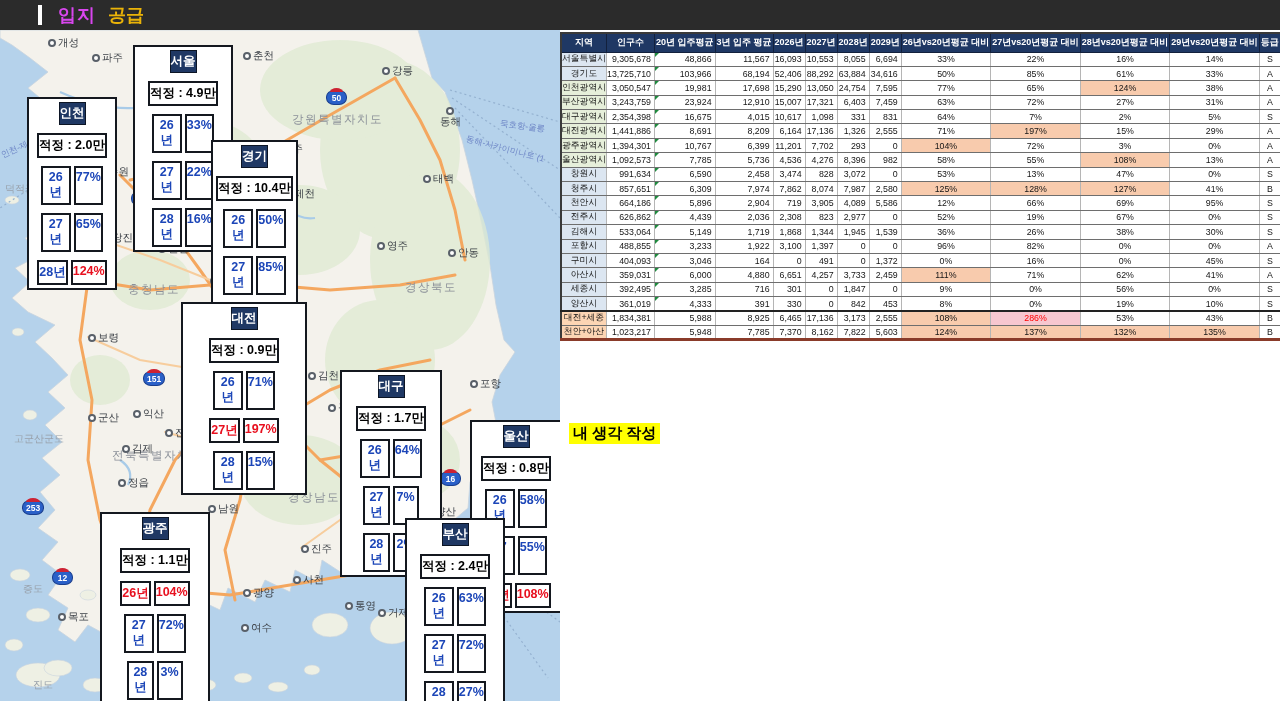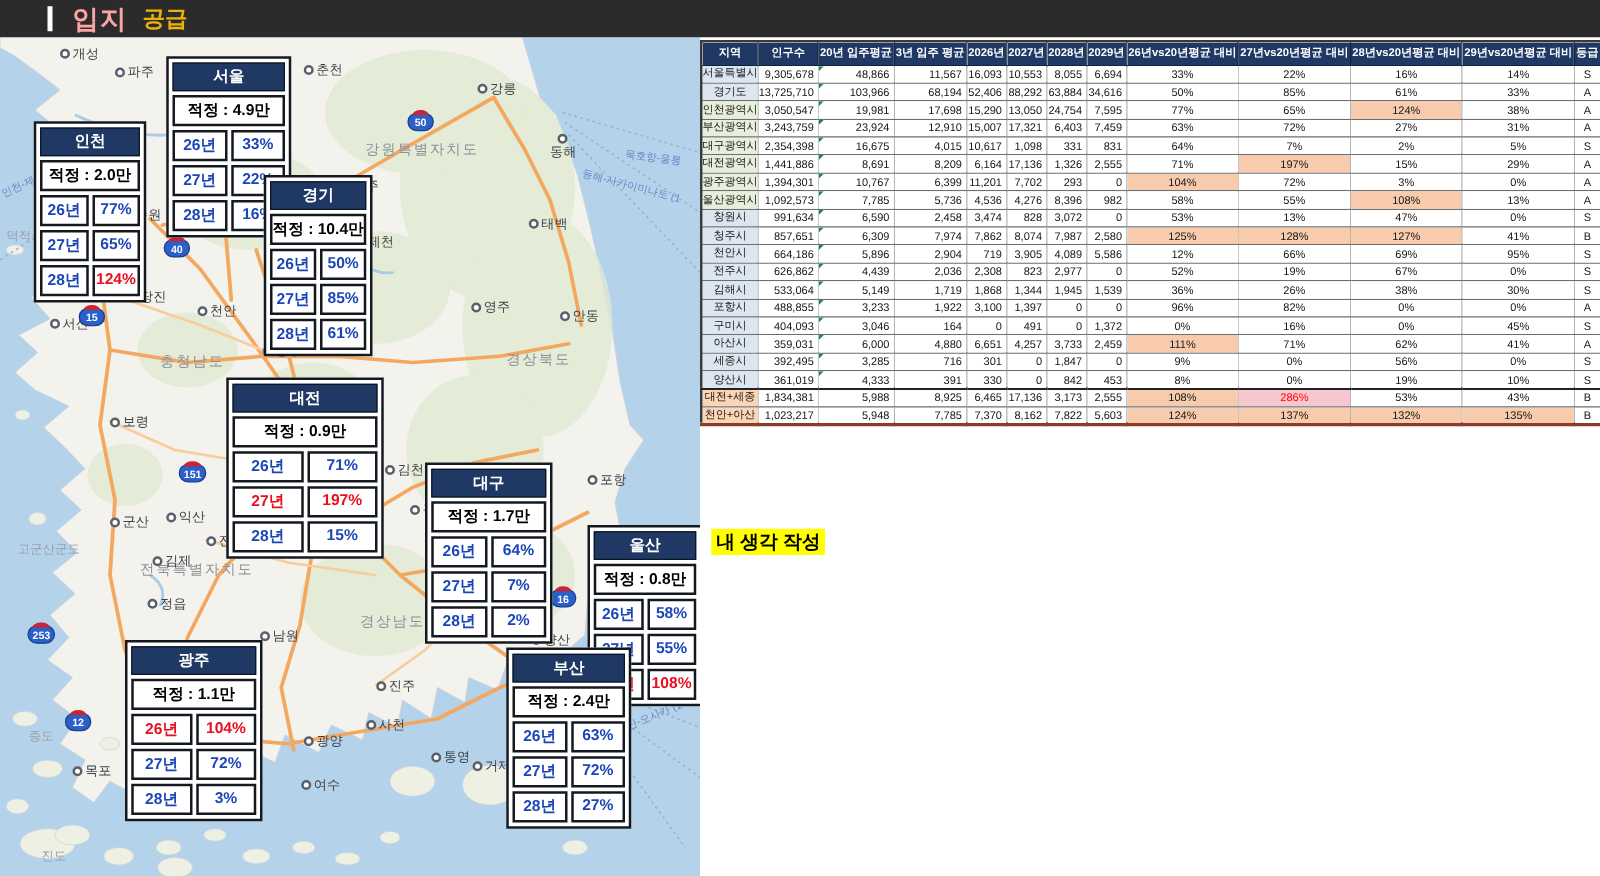--- a/index.html
+++ b/index.html
@@ -3,36 +3,36 @@
 <meta charset="utf-8">
 <style>
   html,body{margin:0;padding:0;background:#fff;}
   *{box-sizing:border-box;}
   body{font-family:"Liberation Sans","DejaVu Sans",sans-serif;}
   .screen{position:relative;width:1280px;height:701px;overflow:hidden;background:#fff;}
 
   
   .titlebar{position:absolute;left:0;top:0;width:1280px;height:30px;background:#2b2b2b;display:flex;align-items:center;padding-left:38px;}
   .tb-bar{width:4px;height:20px;background:#fff;margin-right:16px;}
-  .tb-main{color:#fca5a5;font-size:21px;font-weight:bold;letter-spacing:1px;margin-right:12px;}
+  .tb-main{color:#d946ef;font-size:18px;font-weight:bold;letter-spacing:1px;margin-right:12px;}
   .tb-sub{color:#eab308;font-size:18px;font-weight:bold;}
 
   
   .map{position:absolute;left:0;top:30px;width:560px;height:671px;overflow:hidden;background:#b5d2eb;}
   .map svg{position:absolute;left:0;top:0;}
   .prov-label{position:absolute;color:#8b9099;font-size:11.5px;letter-spacing:1.5px;white-space:nowrap;}
   .area-label{position:absolute;color:#98a0aa;font-size:10px;white-space:nowrap;}
   .city-label{position:absolute;color:#3c4147;font-size:10.5px;display:flex;align-items:center;white-space:nowrap;}
   .city-dot{width:8px;height:8px;border:2px solid #596069;border-radius:50%;background:#fff;margin-right:2px;flex:none;}
   .ferry-label{position:absolute;color:#6d85c6;font-size:8.5px;white-space:nowrap;transform-origin:left center;}
   .shield{position:absolute;min-width:21px;height:15px;padding:0 3px;background:#2a60c8;border:1px solid #193e8e;border-radius:8px/7px;color:#fff;font-size:8.5px;font-weight:bold;text-align:center;line-height:14px;}
   .shield::before{content:"";position:absolute;top:-3px;left:3px;right:3px;height:4px;background:#cc2233;border-radius:50% 50% 0 0/100% 100% 0 0;}
 
   
-  .callout{position:absolute;background:#fff;border:2px solid #14181f;padding:3px;display:flex;flex-direction:column;gap:3px;}
+  .callout{position:absolute;background:#fff;border:2px solid #14181f;padding:3px;display:flex;flex-direction:column;gap:8px;align-items:center;}
   .co-head{background:#1F3864;border:1px solid #0c1525;color:#fff;font-weight:bold;font-size:12.5px;text-align:center;padding:2px 0;}
   .co-adq{border:2px solid #14181f;font-weight:bold;font-size:12.5px;color:#000;text-align:center;padding:2px 0;background:#fff;}
   .co-row{display:flex;gap:3px;}
   .co-cell{flex:1;border:2px solid #14181f;text-align:center;font-weight:bold;font-size:12.5px;padding:2px 0;background:#fff;}
   .c-b{color:#1c46b8;} .c-r{color:#e80f1e;}
 
   
   .panel{position:absolute;left:560px;top:30px;width:720px;height:671px;background:#fff;}
   table.tbl{position:absolute;left:0;top:2px;border-collapse:collapse;table-layout:fixed;border:2px solid #3a3a3a;border-bottom:3px solid #8a3b2a;}
   .tbl th{background:#1F3864;color:#fff;font-size:9px;font-weight:bold;height:19px;border:1px solid #13213d;padding:0 1px;white-space:nowrap;overflow:hidden;}

